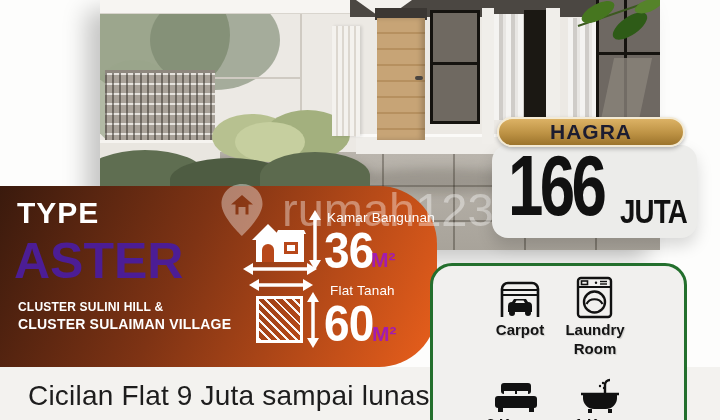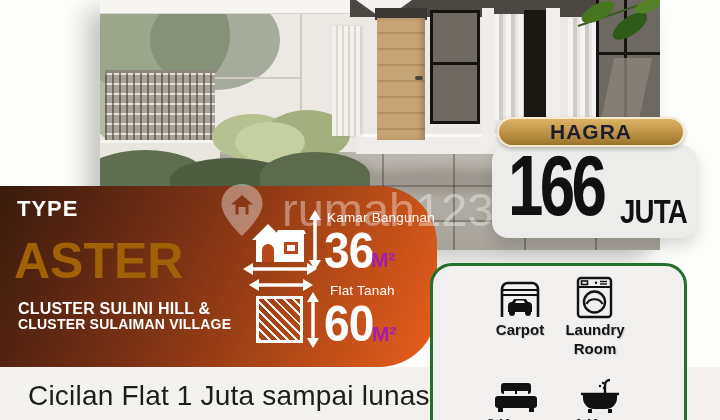--- a/index.html
+++ b/index.html
@@ -57,23 +57,23 @@
                repeating-linear-gradient(180deg, transparent 0 33px, rgba(110,105,95,.4) 33px 35px);
     background-blend-mode:multiply; }
   .pshadow1 { left:70px; top:156px; width:200px; height:34px; background:rgba(70,65,55,.30); border-radius:50%; filter:blur(5px); }
   .pshadow2 { left:250px; top:168px; width:180px; height:26px; background:rgba(70,65,55,.22); border-radius:50%; filter:blur(5px); }
   .leaves { left:468px; top:-4px; width:95px; height:62px; }
 
   
   .type-box { left:0; top:186px; width:437px; height:181px; z-index:3;
     background:linear-gradient(115deg,#3a1a0d 0%,#7e3314 42%,#e25c1b 96%);
     border-radius:0 58px 58px 0; }
-  .type-label { left:17px; top:196px; font-size:22px; font-weight:800; color:#fff; letter-spacing:1px; z-index:4; }
-  .type-name { left:14px; top:232px; font-size:50px; font-weight:800; color:#a16207; letter-spacing:0; z-index:4; }
-  .cluster1 { left:18px; top:300px; font-size:16px; font-weight:800; color:#fff; letter-spacing:.2px; z-index:4; }
+  .type-label { left:17px; top:196px; font-size:30px; font-weight:800; color:#fff; letter-spacing:1px; z-index:4; }
+  .type-name { left:14px; top:232px; font-size:50px; font-weight:800; color:#4c1d95; letter-spacing:0; z-index:4; }
+  .cluster1 { left:18px; top:300px; font-size:12px; font-weight:800; color:#fff; letter-spacing:.2px; z-index:4; }
   .cluster2 { left:18px; top:316px; font-size:14px; font-weight:800; color:#fff; letter-spacing:.2px; z-index:4;text-align:right; }
 
   
   .spec-house { left:250px; top:220px; z-index:4; }
   .arrow { z-index:4; }
   .spec-label { font-size:13.5px; color:#fff; font-weight:400; z-index:4; letter-spacing:.2px; }
   .spec-value { font-size:50px; font-weight:800; color:#fff; z-index:4; transform:scaleX(.92); transform-origin:left top; letter-spacing:-1px; }
   .spec-unit { font-size:21px; font-weight:800; color:#a21caf; z-index:4; }
   .spec-square { left:256px; top:296px; width:47px; height:47px; border:3px solid #fff; z-index:4;
     background:repeating-linear-gradient(45deg, rgba(255,255,255,.95) 0 2px, transparent 2px 6.5px); }
@@ -250,13 +250,13 @@
     <circle cx="24" cy="7" r="1.2" fill="#111"></circle>
     <circle cx="21" cy="10" r="1.2" fill="#111"></circle>
     <circle cx="25" cy="12" r="1.2" fill="#111"></circle>
     <rect x="9" y="33" width="4" height="4" fill="#111"></rect>
     <rect x="29" y="33" width="4" height="4" fill="#111"></rect>
   </svg>
   <div class="amen-label" style="left:40px;top:148px;width:86px;">2 Kamar</div>
   <div class="amen-label" style="left:128px;top:148px;width:86px;">1 Kamar</div>
 </div>
 
-<div class="abs promo-text">Cicilan Flat 1 Juta sampai lunas</div>
+<div class="abs promo-text">Cicilan Flat 9 Juta sampai lunas</div>
 
 </body></html>

